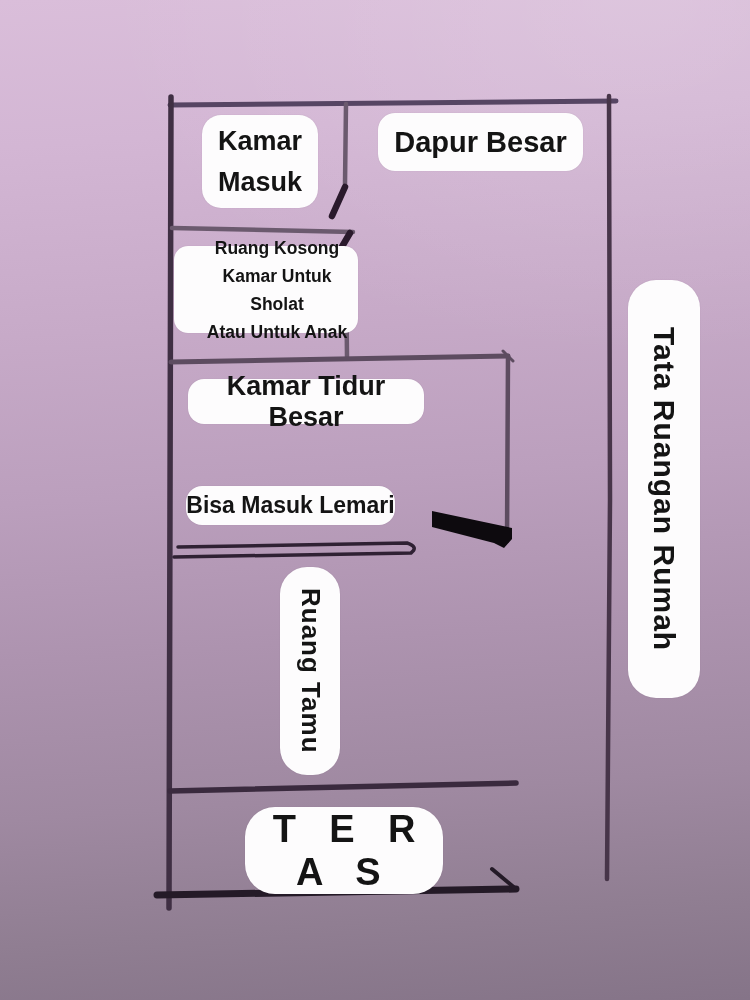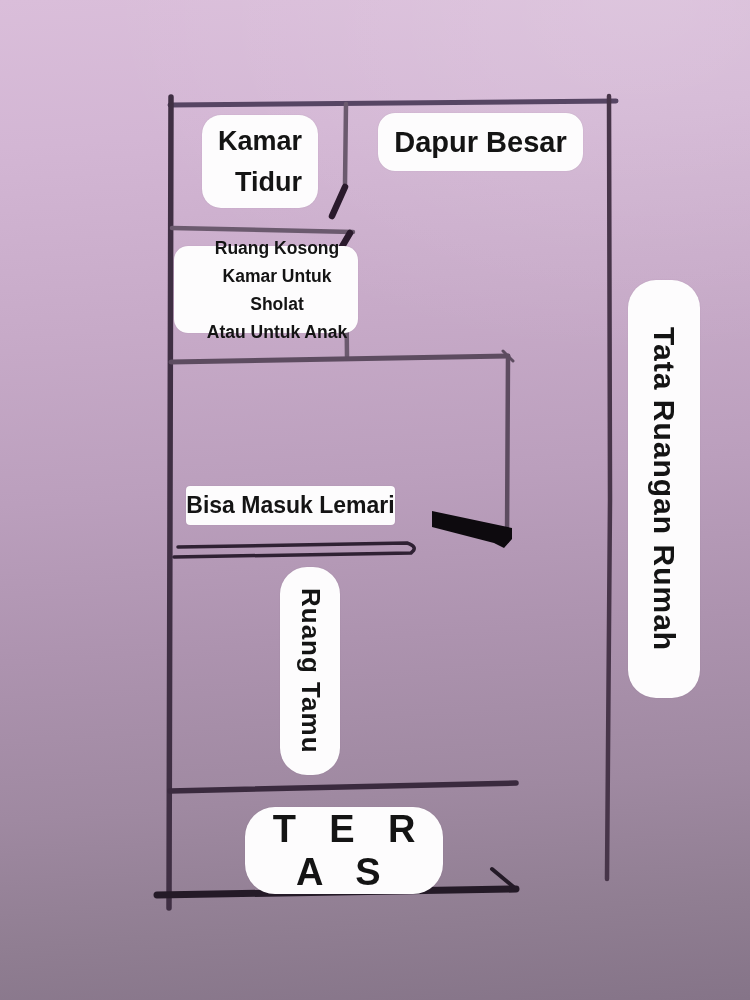--- a/index.html
+++ b/index.html
@@ -24,21 +24,21 @@
     font-weight:700;
     display:flex;align-items:center;justify-content:center;
     text-align:center;
     box-shadow:0 0 1px rgba(90,60,90,0.25);
   }
   .pill .lines{display:flex;flex-direction:column;justify-content:center;}
   .kamar-mandi{left:202px;top:115px;width:116px;height:93px;border-radius:19px;font-size:27px;line-height:1.5;text-align:right;}
   .dapur-besar{left:378px;top:113px;width:205px;height:58px;border-radius:17px;font-size:29px;align-items:center;}
   .ruang-kosong{left:174px;top:246px;width:162px;height:87px;border-radius:14px;font-size:17.5px;line-height:1.6;padding-left:22px;}
   .kamar-tidur{left:188px;top:379px;width:236px;height:45px;border-radius:16px;font-size:27px;}
-  .bisa-masuk{left:186px;top:486px;width:209px;height:39px;border-radius:4px;font-size:23px;}
+  .bisa-masuk{left:186px;top:486px;width:209px;height:39px;border-radius:16px;font-size:23px;}
   .ruang-tamu{left:280px;top:567px;width:60px;height:208px;border-radius:27px;font-size:26px;}
   .teras{left:245px;top:807px;width:198px;height:87px;border-radius:30px;font-size:38px;letter-spacing:0.30em;text-indent:0.30em;}
   .tata{left:628px;top:280px;width:72px;height:418px;border-radius:28px;font-size:30px;}
   .vtext{writing-mode:vertical-rl;text-orientation:mixed;letter-spacing:1px;white-space:nowrap;}
 </style>
 </head>
 <body>
 
 <div class="canvas">
 
@@ -68,36 +68,39 @@
 
     <path d="M170,791 L516,783" stroke="#3a2a3e" stroke-width="5.5" stroke-linecap="round" fill="none"></path>
 
     <path d="M157,895 L516,889" stroke="#241a27" stroke-width="7" stroke-linecap="round" fill="none"></path>
     <path d="M516,889 L492,869" stroke="#241a27" stroke-width="4" stroke-linecap="round" fill="none"></path>
   </svg>
 
   <div class="pill kamar-mandi">
     <div class="lines">
       <span>Kamar</span>
-      <span>Tidur</span>
+      <span>Masuk</span>
     </div>
   </div>
 
   <div class="pill dapur-besar">
     <span>Dapur Besar</span>
   </div>
 
   <div class="pill ruang-kosong">
     <div class="lines">
       <span>Ruang Kosong</span>
       <span>Kamar Untuk Sholat</span>
       <span>Atau Untuk Anak</span>
     </div>
   </div>
 
+  <div class="pill kamar-tidur">
+    <span>Kamar Tidur Besar</span>
+  </div>
 
   <div class="pill bisa-masuk">
     <span>Bisa Masuk Lemari</span>
   </div>
 
   <div class="pill ruang-tamu">
     <span class="vtext">Ruang Tamu</span>
   </div>
 
   <div class="pill teras">

